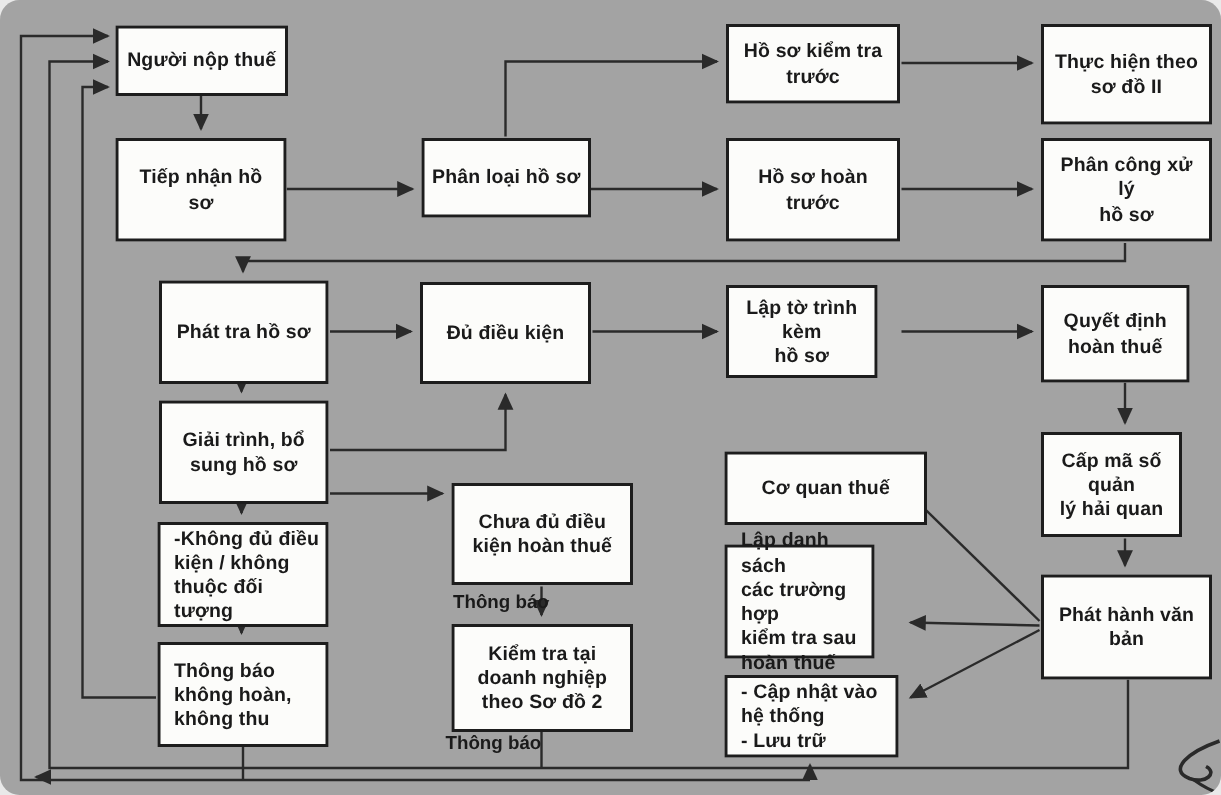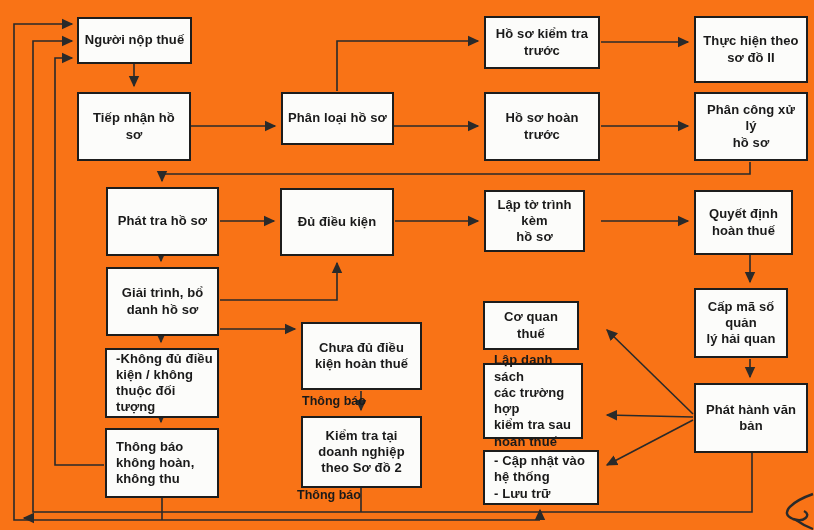--- a/index.html
+++ b/index.html
@@ -3,22 +3,23 @@
 <meta charset="utf-8">
 <style>
   html,body{margin:0;padding:0;}
   body{
     font-family:"Liberation Sans","DejaVu Sans",sans-serif;
     background:#e9e9e9;
   }
   .canvas{
     position:relative;
     width:814px;height:530px;
-    background:#f97316;
+    background:#a3a3a3;
     overflow:hidden;
+    border-radius:13px;
   }
   .node{
     position:absolute;
     box-sizing:border-box;
     border:2px solid #1d1d1d;
     background:#fcfcfa;
     color:#1a1a1a;
     font-size:13px;
     font-weight:bold;
     line-height:1.25;
@@ -111,33 +112,33 @@
 trước</div>
   <div class="node" style="left:694px;top:92px;width:114px;height:69px">Phân công xử lý
 hồ sơ</div>
   <div class="node" style="left:106px;top:187px;width:113px;height:69px">Phát tra hồ sơ</div>
   <div class="node" style="left:280px;top:188px;width:114px;height:68px">Đủ điều kiện</div>
   <div class="node" style="left:484px;top:190px;width:101px;height:62px">Lập tờ trình kèm
 hồ sơ</div>
   <div class="node" style="left:694px;top:190px;width:99px;height:65px">Quyết định
 hoàn thuế</div>
   <div class="node" style="left:106px;top:267px;width:113px;height:69px">Giải trình, bổ
-danh hồ sơ</div>
+sung hồ sơ</div>
   <div class="node la" style="left:105px;top:348px;width:114px;height:70px">-Không đủ điều
 kiện / không
 thuộc đối tượng</div>
   <div class="node la" style="left:105px;top:428px;width:114px;height:70px">Thông báo
 không hoàn,
 không thu</div>
   <div class="node" style="left:301px;top:322px;width:121px;height:68px">Chưa đủ điều
 kiện hoàn thuế</div>
   <div class="node" style="left:301px;top:416px;width:121px;height:72px">Kiểm tra tại
 doanh nghiệp
 theo Sơ đồ 2</div>
-  <div class="node" style="left:483px;top:301px;width:96px;height:49px">Cơ quan thuế</div>
+  <div class="node" style="left:483px;top:301px;width:135px;height:49px">Cơ quan thuế</div>
   <div class="node la" style="left:483px;top:363px;width:100px;height:76px">Lập danh sách
 các trường hợp
 kiểm tra sau
 hoàn thuế</div>
   <div class="node la" style="left:483px;top:450px;width:116px;height:55px">- Cập nhật vào
 hệ thống
 - Lưu trữ</div>
   <div class="node" style="left:694px;top:288px;width:94px;height:70px">Cấp mã số quản
 lý hải quan</div>
   <div class="node" style="left:694px;top:383px;width:114px;height:70px">Phát hành văn

